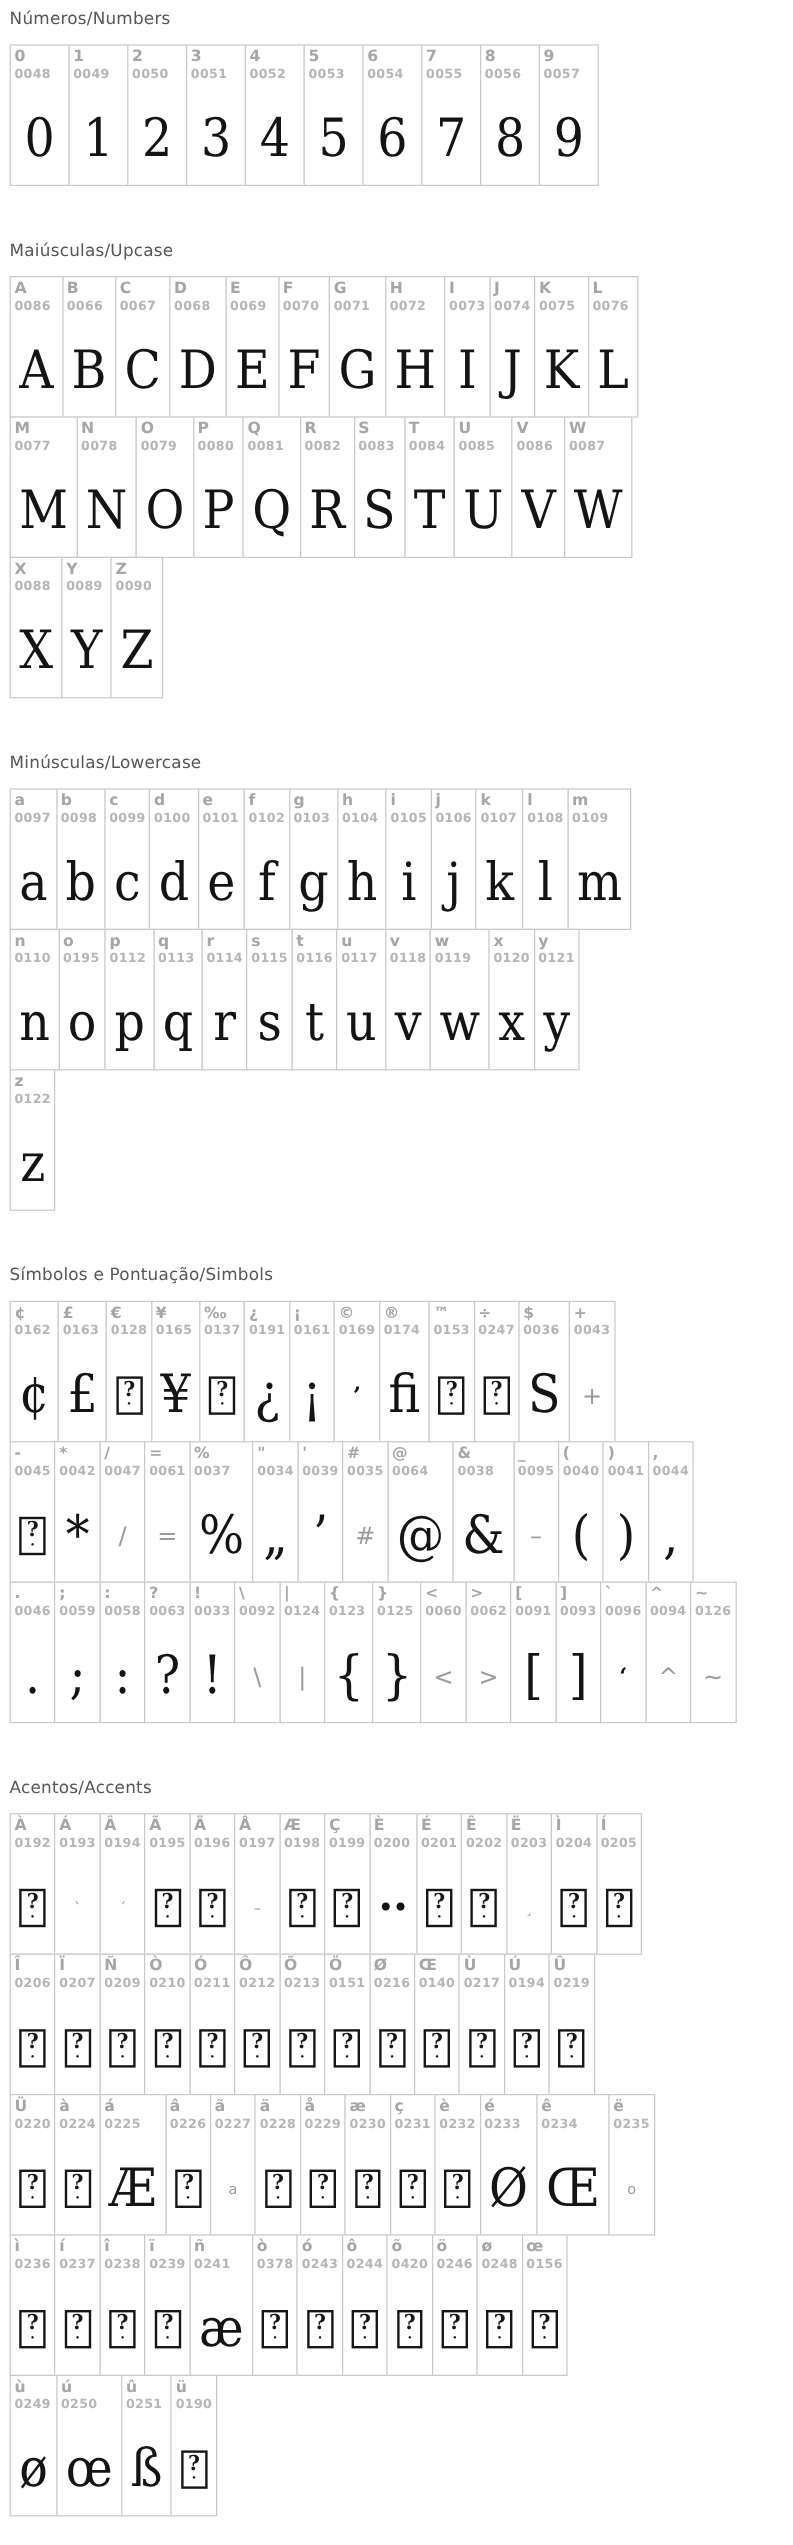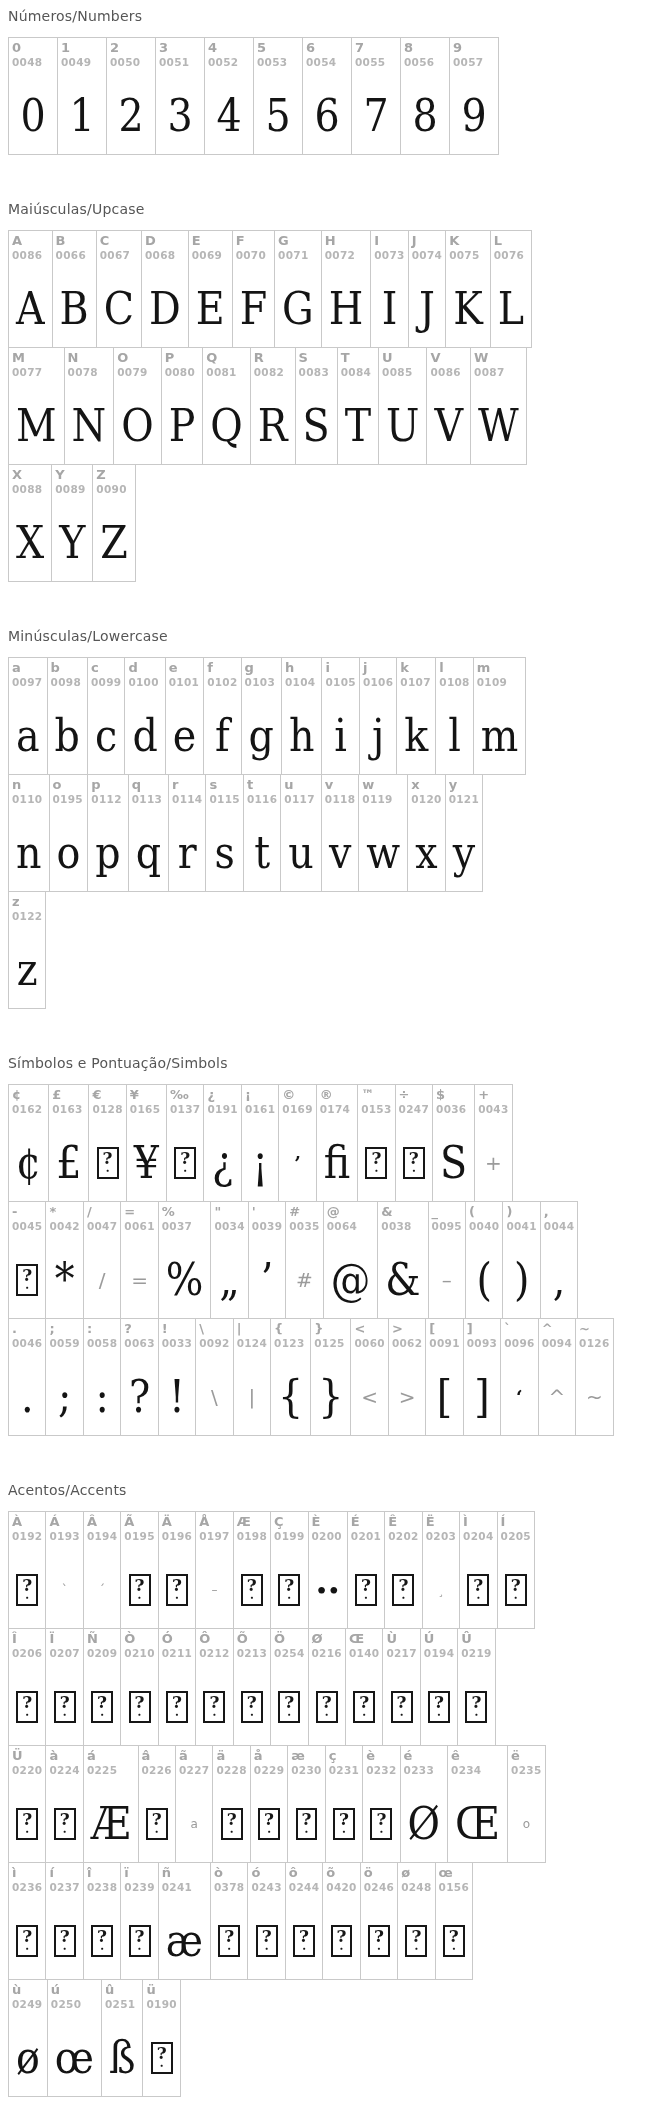--- a/index.html
+++ b/index.html
@@ -1239,21 +1239,21 @@
               <span class="char-label">Õ</span>
               <span class="char-code">0213</span>
             </div>
             <div class="glyph-area">
               <span class="g-tofu"></span>
             </div>
           </div>
           <div class="cell">
             <div class="cell-head">
               <span class="char-label">Ö</span>
-              <span class="char-code">0254</span>
+              <span class="char-code">0151</span>
             </div>
             <div class="glyph-area">
               <span class="g-tofu"></span>
             </div>
           </div>
           <div class="cell">
             <div class="cell-head">
               <span class="char-label">Ø</span>
               <span class="char-code">0216</span>
             </div>

